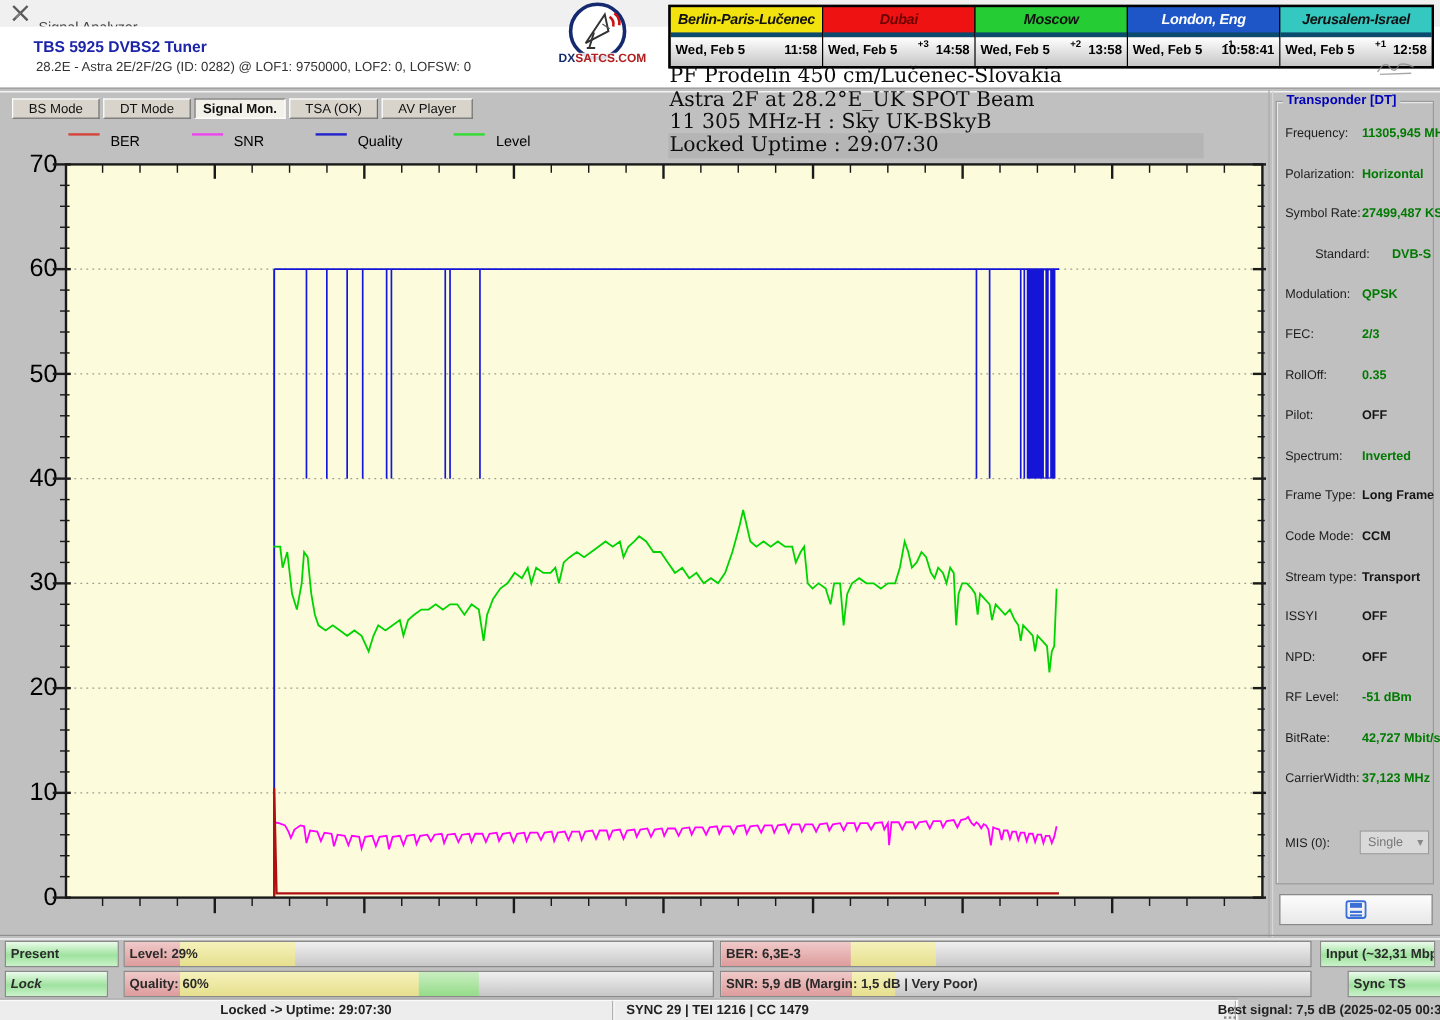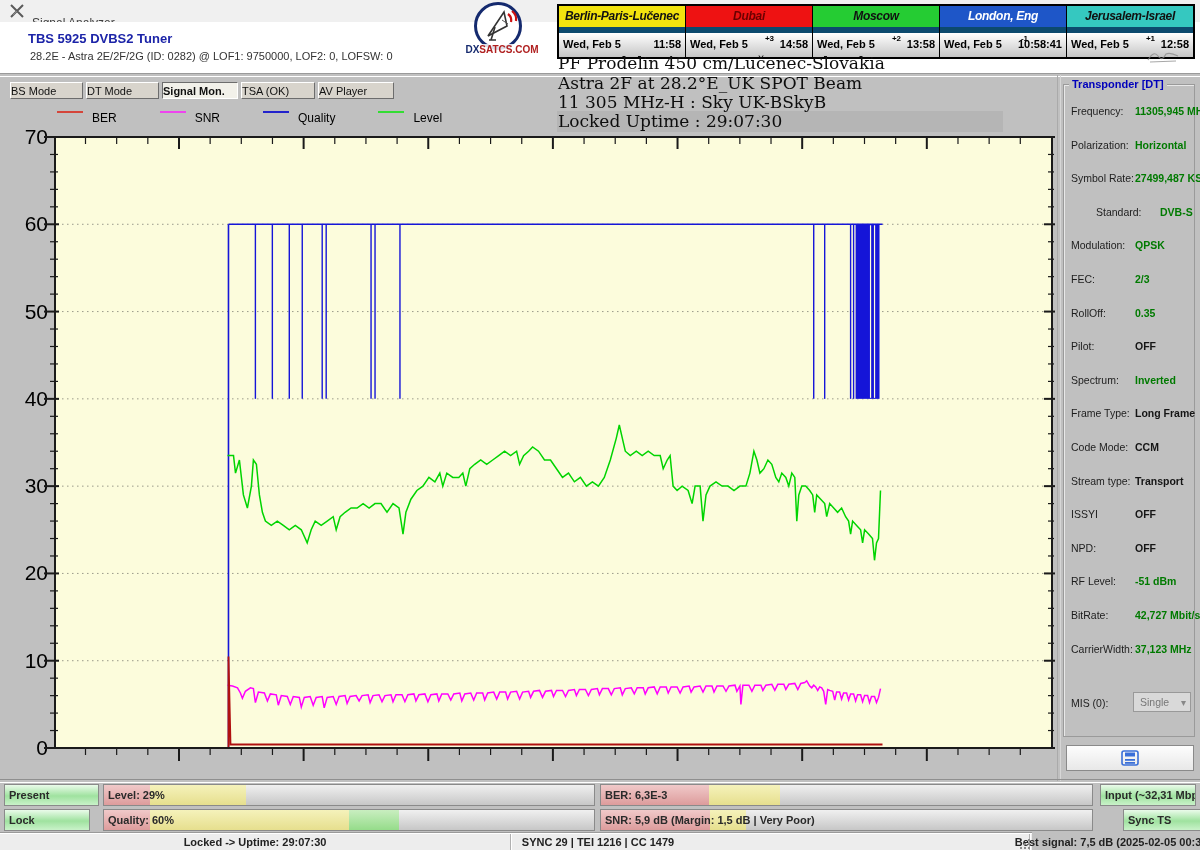--- a/index.html
+++ b/index.html
@@ -20,31 +20,31 @@
   
   .logo{position:absolute;left:456px;top:2px;width:92px;height:58px}
   .logo-circle{position:absolute;left:18px;top:0;width:48px;height:48px;border:3px solid #152a6e;border-radius:50%;background:#fff;box-sizing:border-box}
   .logo-text{position:absolute;left:0;top:42px;width:92px;text-align:center;font-size:10px;font-weight:bold;background:rgba(255,255,255,.85)}
   .logo-text .dx{color:#152a6e}
   .logo-text .rest{color:#b02020}
   
   .clock-bar{position:absolute;left:557px;top:4px;display:flex;border:2px solid #000;background:#000}
   .clock-cell{width:126px;border-left:1px solid #000}
   .clock-cell:first-child{border-left:none}
-  .clock-head{height:21px;line-height:21px;text-align:center;font-size:12px;font-weight:bold;font-style:italic;letter-spacing:-.3px;border-bottom:6px solid #0c4a6e;white-space:nowrap;overflow:hidden}
+  .clock-head{height:21px;line-height:21px;text-align:center;font-size:12px;font-weight:bold;font-style:italic;letter-spacing:-.3px;border-bottom:4px solid #0c4a6e;white-space:nowrap;overflow:hidden}
   .clock-time{height:24px;background:linear-gradient(#ffffff,#c6c6c6);position:relative}
   .clock-date{position:absolute;left:4px;top:5px;font-size:11px;font-weight:bold;color:#000;white-space:nowrap}
   .clock-off{position:absolute;right:38px;top:1px;font-size:8px;font-weight:bold;color:#000}
   .clock-hm{position:absolute;right:4px;top:5px;font-size:11px;font-weight:bold;color:#000}
   
   .info-line{position:absolute;left:558px;font-size:17px;color:#0d0d0d;font-family:"DejaVu Serif",serif;white-space:nowrap}
   .info-bg4{position:absolute;left:557px;top:111px;width:446px;height:21px;background:#b5b5b5}
   .signature{position:absolute;left:1146px;top:48px;opacity:.75}
   
-  .tab{position:absolute;top:82px;height:17px;background:#d8d4cc;border-top:1px solid #fff;border-left:1px solid #fff;border-right:1px solid #6d6d6d;border-bottom:1px solid #6d6d6d;font-size:11px;color:#111;line-height:16px;box-sizing:border-box;cursor:default}
+  .tab{position:absolute;top:82px;height:17px;background:#d8d4cc;border-top:1px solid #fff;border-left:1px solid #fff;border-right:1px solid #6d6d6d;border-bottom:1px solid #6d6d6d;font-size:11px;color:#111;text-align:center;line-height:16px;box-sizing:border-box;cursor:default}
   .tab.active{background:#f2f1ea;border-top:1px solid #6d6d6d;border-left:1px solid #6d6d6d;border-right:1px solid #fff;border-bottom:1px solid #fff;font-weight:bold}
   
   .legend{position:absolute;left:57px;top:111px;height:15px;display:flex;align-items:flex-start}
   .legend .sw{width:26px;height:0;border-top:2px solid;margin-right:9px}
   .legend .lb{font-size:12px;color:#000;margin-right:43px}
   .ylabel{position:absolute;width:40px;text-align:right;font-size:21px;color:#000}
   #plot{position:absolute;left:55px;top:137px;width:997px;height:611px}
   #plot svg{overflow:visible;display:block}
   .chart-right-edge{position:absolute;left:1057px;top:75px;width:2px;height:706px;border-left:1px solid #aaa;border-right:1px solid #d6d6d6}
   
@@ -403,21 +403,21 @@
     </div>
     <div class="meter" style="left: 600px; top: 784px; width: 493px;">
       <span class="seg seg-yellow" style="width:36.5%"></span>
       <span class="seg seg-pink" style="width:22%"></span>
       <span class="mlabel">BER: 6,3E-3</span>
     </div>
     <div class="meter" style="left: 1100px; top: 784px; width: 96px;">
       <span class="fill-green"></span>
       <span class="mlabel">Input (~32,31 Mbps)</span>
     </div>
-    <div class="meter" style="left: 4px; top: 809px; width: 86px;">
+    <div class="meter" style="left: 4px; top: 809px; width: 86px; font-style: italic;">
       <span class="fill-green"></span>
       <span class="mlabel">Lock</span>
     </div>
     <div class="meter" style="left: 103px; top: 809px; width: 492px;">
       <span class="seg seg-green" style="width:60.2%"></span>
       <span class="seg seg-yellow" style="width:50%"></span>
       <span class="seg seg-pink" style="width:9.3%"></span>
       <span class="mlabel">Quality: 60%</span>
     </div>
     <div class="meter" style="left: 600px; top: 809px; width: 493px;">

